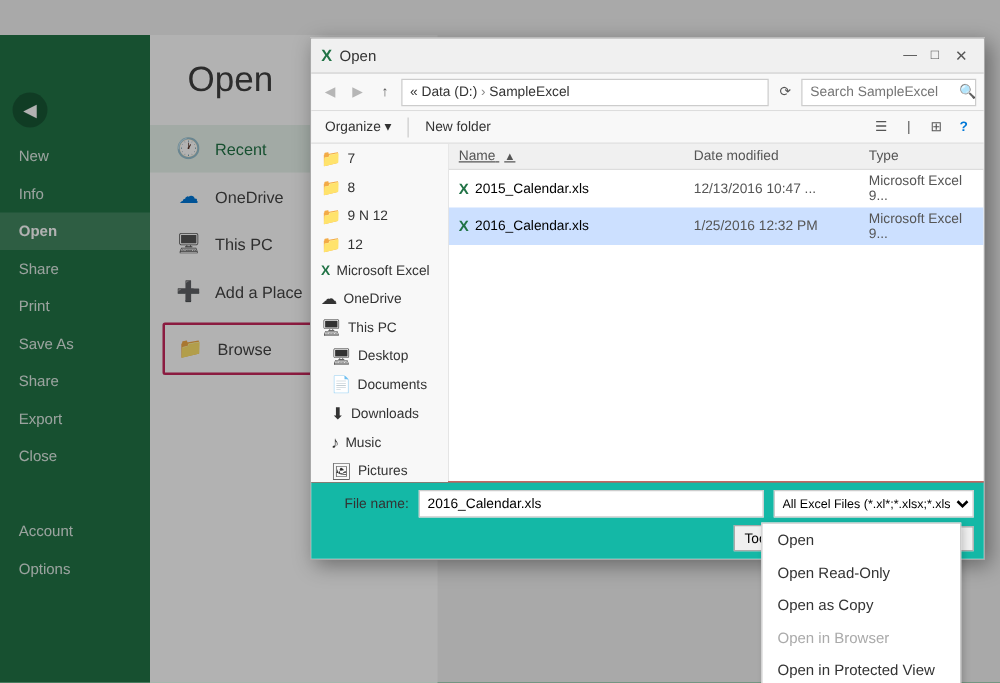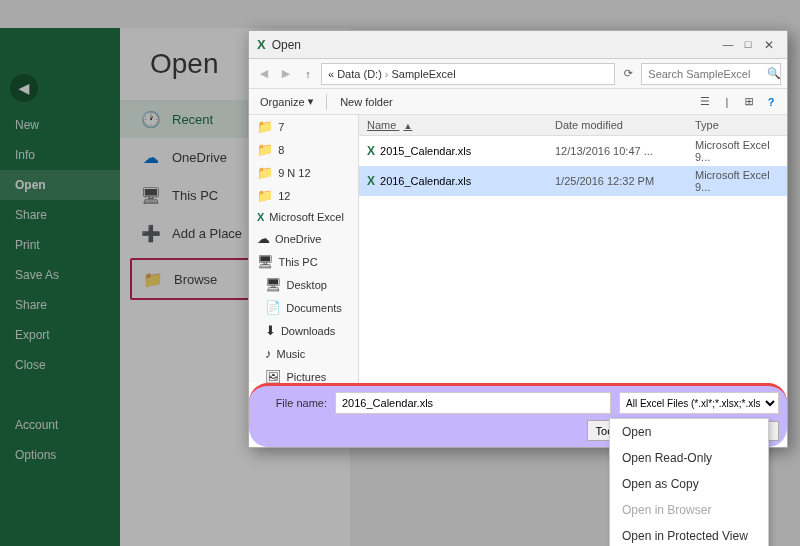--- a/index.html
+++ b/index.html
@@ -251,24 +251,23 @@
       gap: 5px;
       padding: 0 8px;
     }
 
     .file-item-date { width: 140px; padding: 0 8px; color: #555; }
     .file-item-type { width: 100px; padding: 0 8px; color: #555; }
 
     .file-icon { font-size: 13px; color: #217346; }
 
     .dialog-footer {
-      border-top: 3px solid #ef4444;
-      background: #c4b5fd;
+      border-top: 1px solid #ef4444;
+      background: #14b8a6;
       padding: 6px 8px;
-      border-radius: 19px;
     }
 
     .filename-row {
       display: flex;
       align-items: center;
       gap: 8px;
       margin-bottom: 6px;
     }
 
     .filename-label {

